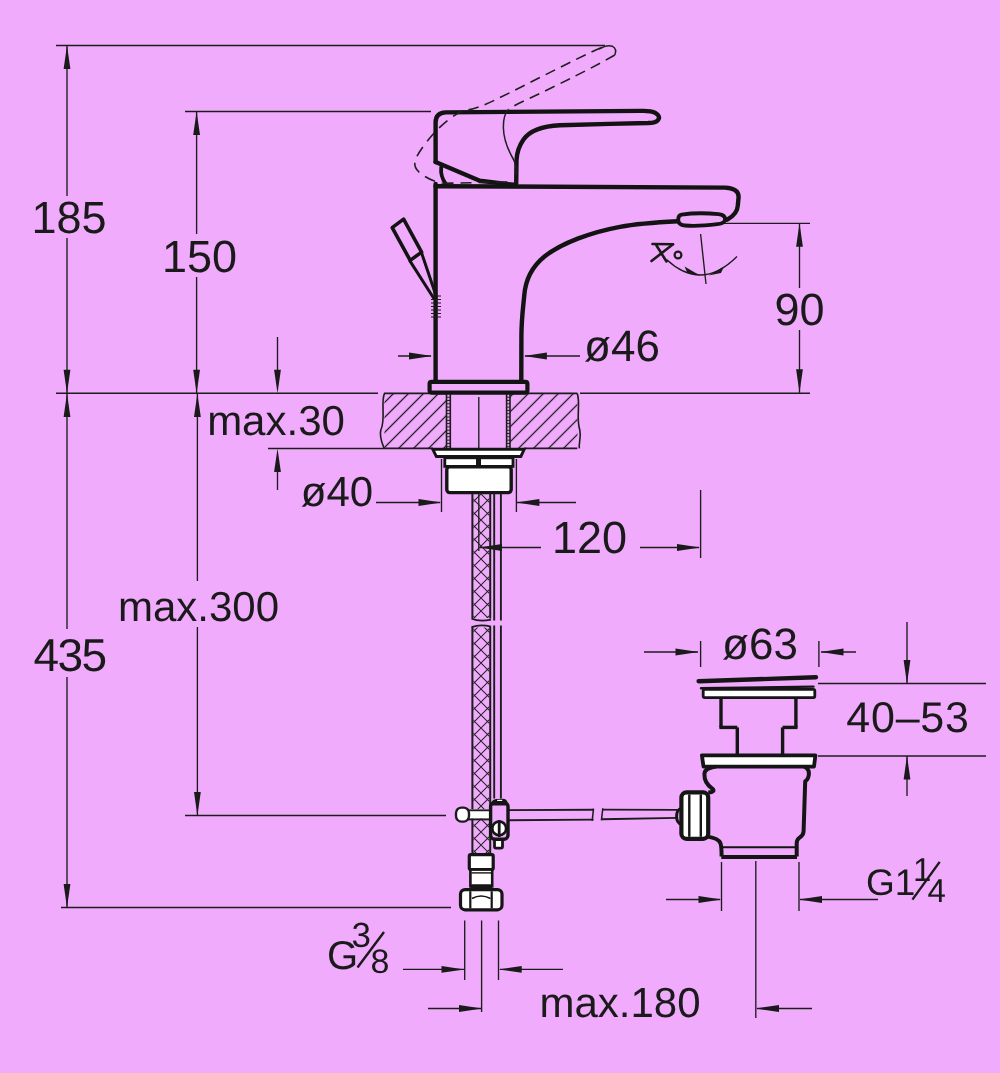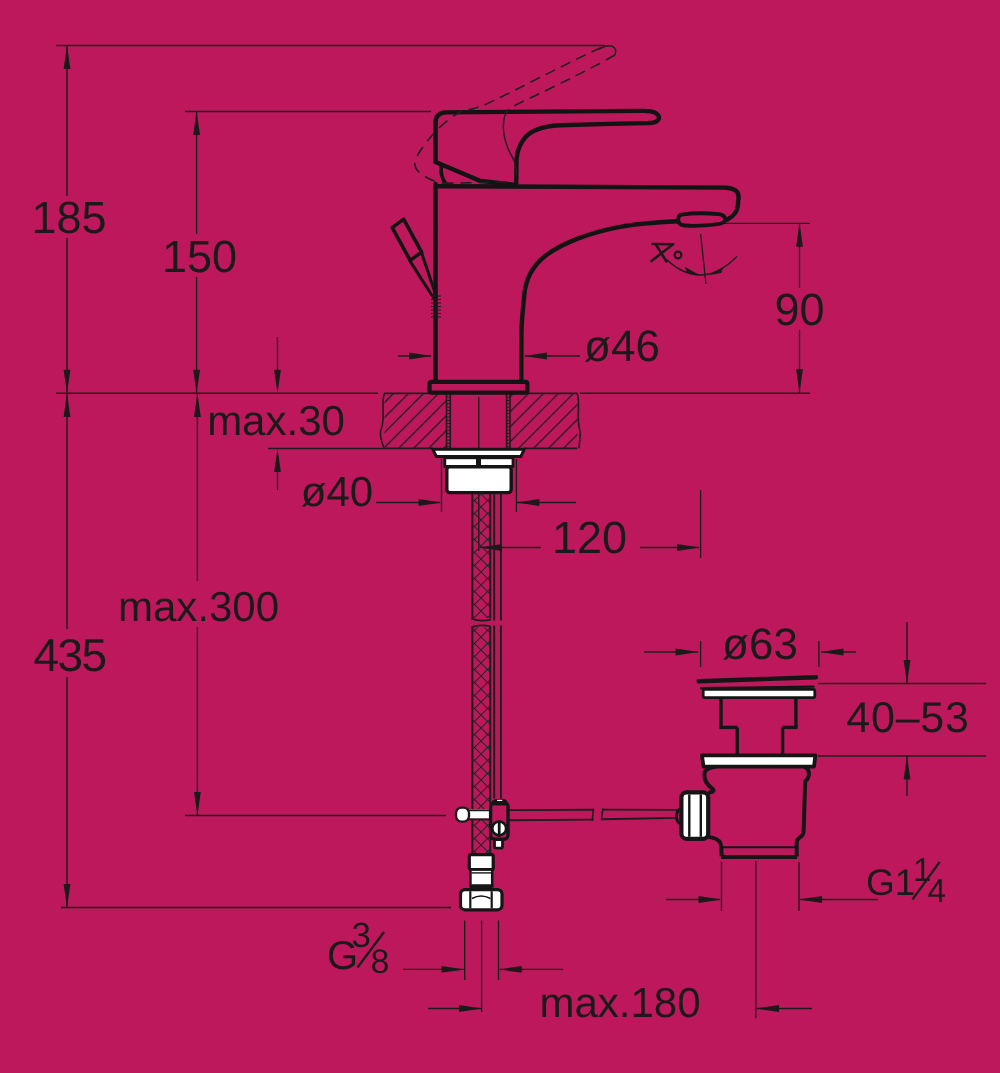--- a/index.html
+++ b/index.html
@@ -1,16 +1,16 @@
 <!DOCTYPE html>
 <html><head>
 <meta charset="utf-8">
 <style>
   html,body{margin:0;padding:0;background:#ffffff;}
-  #wrap{width:1000px;height:1073px;position:relative;background:#be185d;}
+  #wrap{width:1000px;height:1073px;position:relative;background:#f0abfc;}
   svg{display:block;}
   text{font-family:"Liberation Sans", sans-serif; fill:#1a1a1a;}
 </style>
 </head>
 <body>
 <div id="wrap">
 <svg width="1000" height="1073" viewBox="0 0 1000 1073" xmlns="http://www.w3.org/2000/svg" text-rendering="geometricPrecision">
 <defs>
   <pattern id="hatch" width="10.6" height="10.6" patternUnits="userSpaceOnUse" patternTransform="rotate(45)">
     <line x1="5.3" y1="-1" x2="5.3" y2="11.6" stroke="#1c1c1c" stroke-width="1.25"></line>

